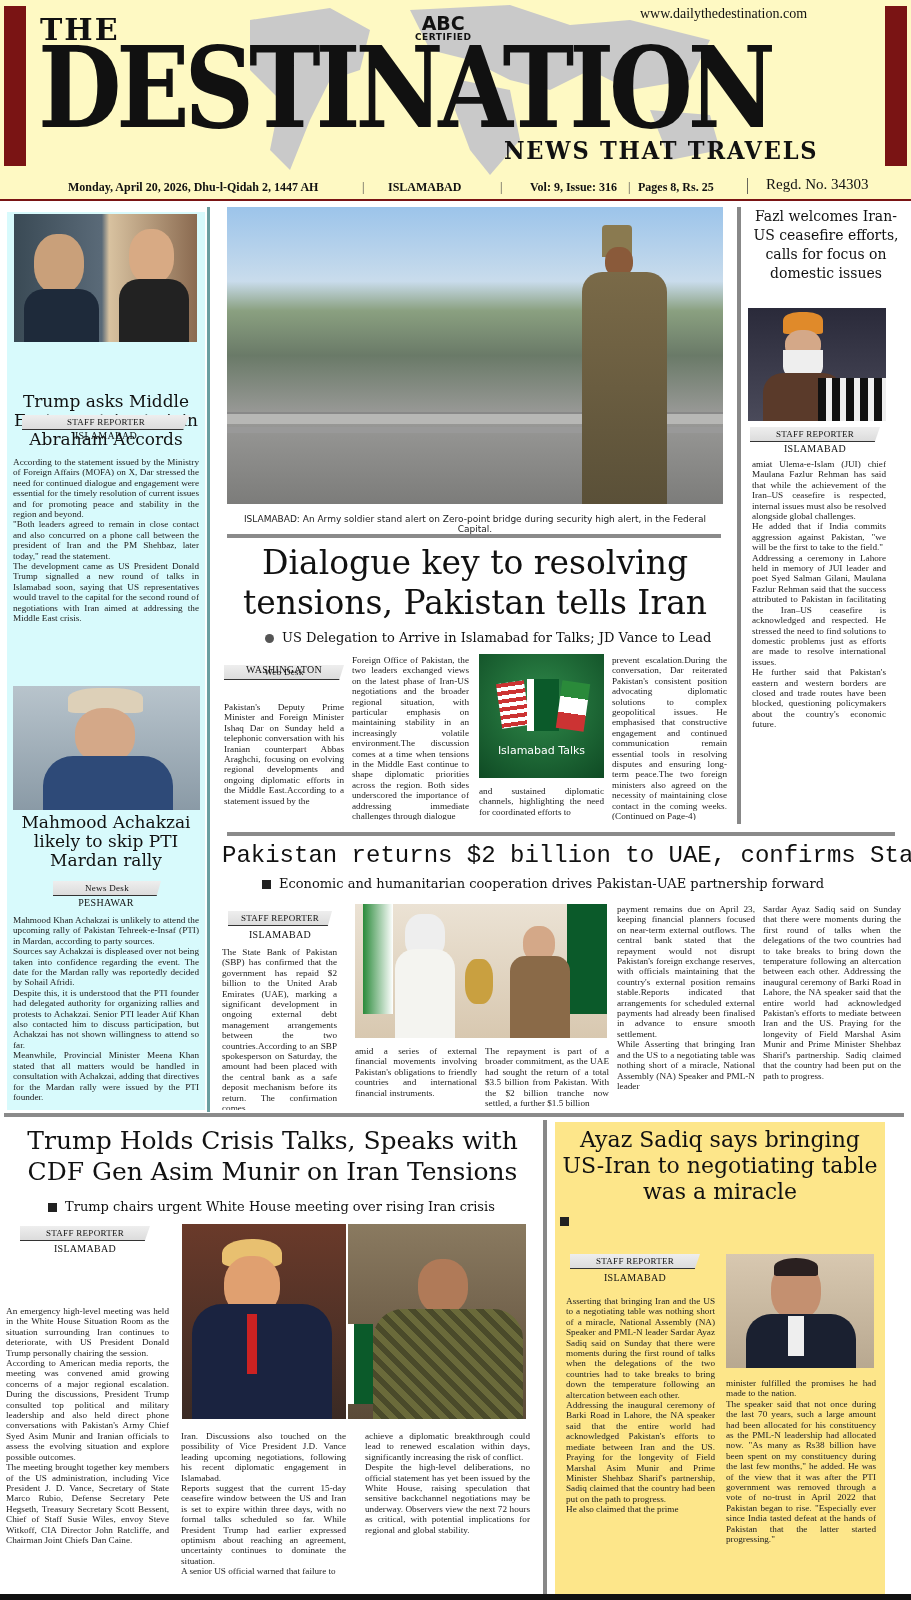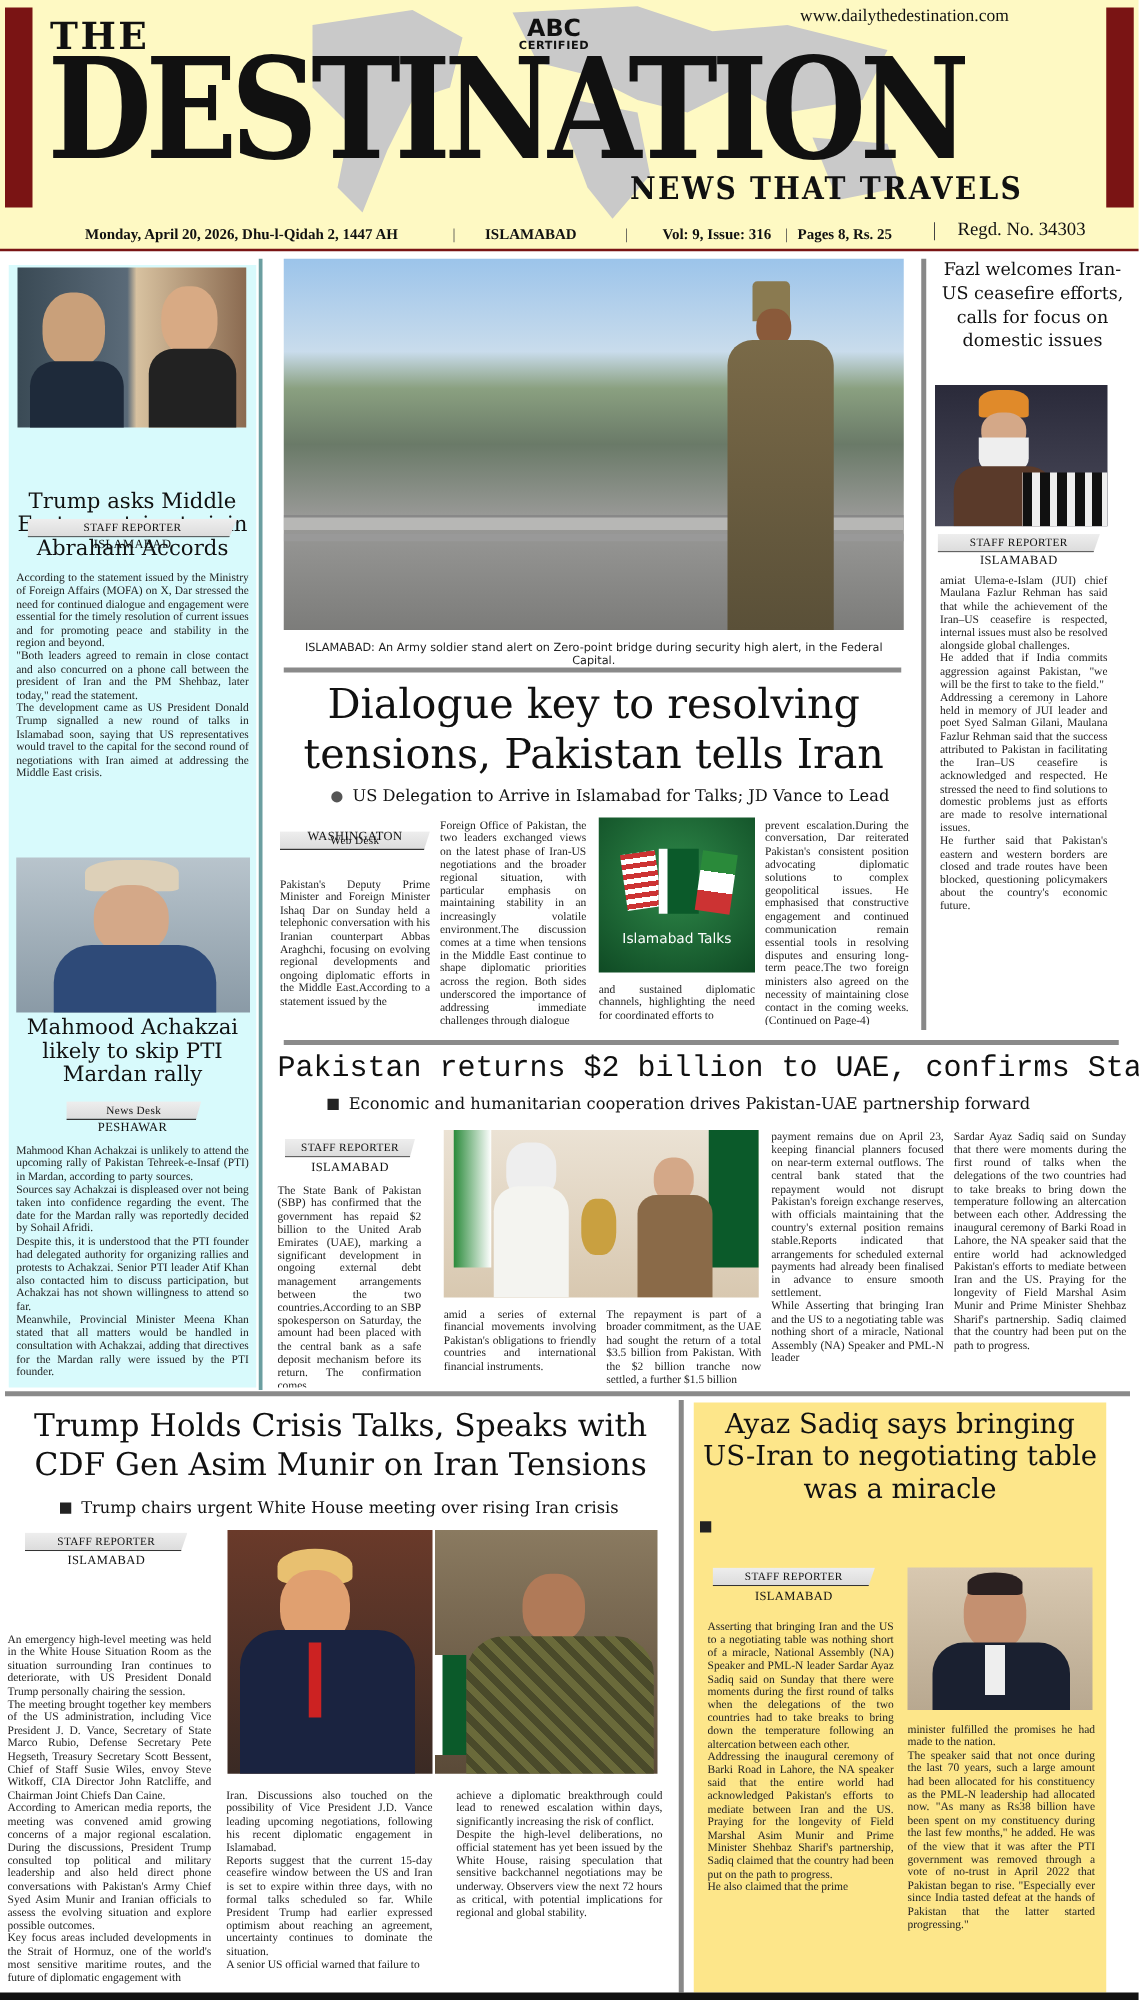--- a/index.html
+++ b/index.html
@@ -175,23 +175,22 @@
 While Asserting that bringing Iran and the US to a negotiating table was nothing short of a miracle, National Assembly (NA) Speaker and PML-N leader</div>
 <div class="body" style="left:763px; top:904px; width:138px; height:206px;">Sardar Ayaz Sadiq said on Sunday that there were moments during the first round of talks when the delegations of the two countries had to take breaks to bring down the temperature following an altercation between each other. Addressing the inaugural ceremony of Barki Road in Lahore, the NA speaker said that the entire world had acknowledged Pakistan's efforts to mediate between Iran and the US. Praying for the longevity of Field Marshal Asim Munir and Prime Minister Shehbaz Sharif's partnership. Sadiq claimed that the country had been put on the path to progress.</div>
 
 <div class="hrule" style="left:4px; top:1113px; width:900px;"></div>
 <div class="head-lg" style="left:5px; top:1125px; width:535px; font-size:25px; line-height:31px;">Trump Holds Crisis Talks, Speaks with CDF Gen Asim Munir on Iran Tensions</div>
 <div class="subhead" style="left:48px; top:1199px;"><span class="bullet-sq"></span><span>Trump chairs urgent White House meeting over rising Iran crisis</span></div>
 <div class="byline" style="left:20px; top:1226px; width:130px;">STAFF REPORTER</div>
 <div class="dateline" style="left:20px; top:1243px; width:130px;">ISLAMABAD</div>
 <div class="body" style="left:6px; top:1306px; width:163px; height:330px;">
   <p> An emergency high-level meeting was held in the White House Situation Room as the situation surrounding Iran continues to deteriorate, with US President Donald Trump personally chairing the session.</p>
+  <p>According to American media reports, the meeting was convened amid growing concerns of a major regional escalation. During the discussions, President Trump consulted top political and military leadership and also held direct phone conversations with Pakistan's Army Chief Syed Asim Munir and Iranian officials to assess the evolving situation and explore possible outcomes.</p>
   <p>The meeting brought together key members of the US administration, including Vice President J. D. Vance, Secretary of State Marco Rubio, Defense Secretary Pete Hegseth, Treasury Secretary Scott Bessent, Chief of Staff Susie Wiles, envoy Steve Witkoff, CIA Director John Ratcliffe, and Chairman Joint Chiefs Dan Caine.</p>
-  <p>According to American media reports, the meeting was convened amid growing concerns of a major regional escalation. During the discussions, President Trump consulted top political and military leadership and also held direct phone conversations with Pakistan's Army Chief Syed Asim Munir and Iranian officials to assess the evolving situation and explore possible outcomes.</p>
-  <p>Key focus areas included developments in the Strait of Hormuz, one of the world's most sensitive maritime routes, and the future of diplomatic engagement with</p>
 </div>
 <div class="photo" style="left:182px; top:1224px; width:164px; height:195px; background:linear-gradient(#6a3a2a,#3a2a24);">
   <div style="position:absolute;left:40px;top:15px;width:60px;height:28px;border-radius:50% 50% 20% 20%;background:#e8c070;"></div>
   <div style="position:absolute;left:42px;top:32px;width:56px;height:60px;border-radius:45%;background:#e0a070;"></div>
   <div style="position:absolute;left:10px;top:80px;width:140px;height:115px;background:#1a2340;border-radius:30px 30px 0 0;"></div>
   <div style="position:absolute;left:65px;top:90px;width:10px;height:60px;background:#c22;"></div>
 </div>
 <div class="photo" style="left:348px; top:1224px; width:178px; height:195px; background:linear-gradient(#8a7a60,#5a4a38);">
   <div style="position:absolute;left:70px;top:35px;width:50px;height:55px;border-radius:45%;background:#b07a58;"></div>
   <div style="position:absolute;left:25px;top:85px;width:150px;height:110px;background:repeating-linear-gradient(45deg,#6a6a3a 0 6px,#4a4a2a 6px 12px);border-radius:30px 30px 0 0;"></div>

